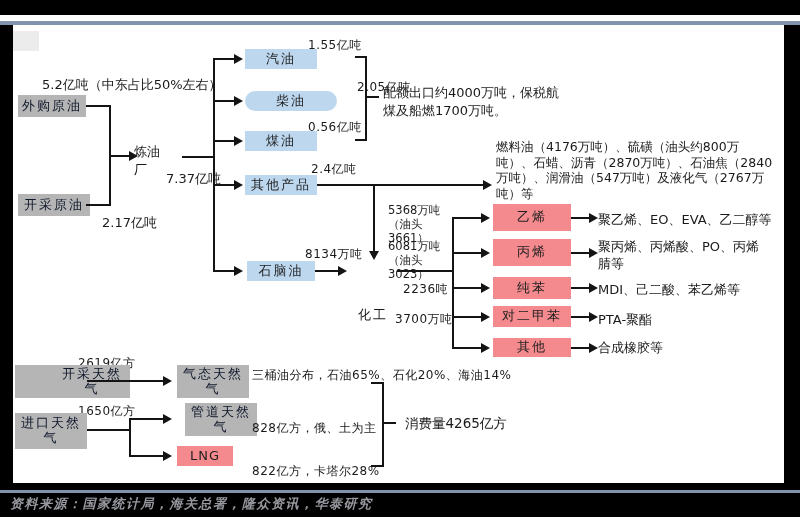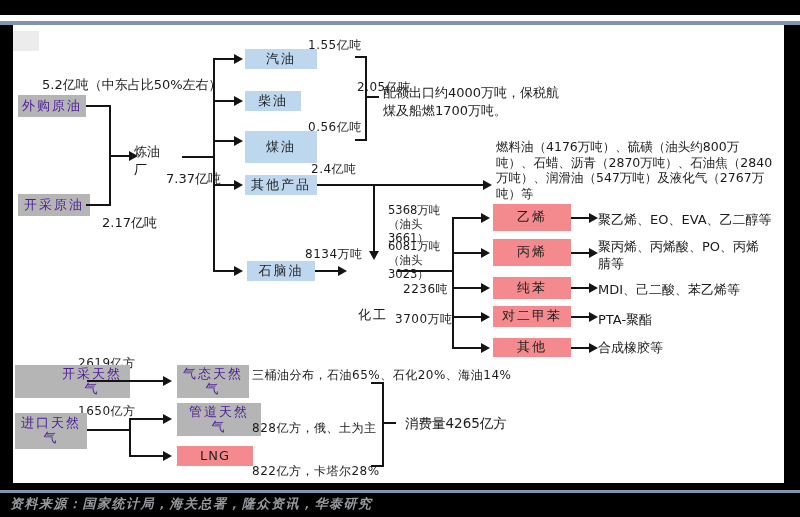--- a/index.html
+++ b/index.html
@@ -7,21 +7,21 @@
          font-family:"DejaVu Sans","Liberation Sans",sans-serif;color:#1a1a1a;}
   
   .blk{position:absolute;background:#000;}
   .blue-rule{position:absolute;background:#8294ad;}
   .artifact{position:absolute;background:#ececec;}
   .source{position:absolute;left:10px;top:495px;color:#97999f;font-style:italic;
           font-size:13px;letter-spacing:1.5px;font-weight:bold;}
   
   .box{position:absolute;display:flex;align-items:center;justify-content:center;
        font-size:13px;letter-spacing:2px;text-align:center;line-height:1.15;}
-  .gray{background:#b5b5b5;color:#4c1d95;}
+  .gray{background:#b5b5b5;color:#0f172a;}
   .blue{background:#bdd7ee;color:#1f1f1f;}
   .pink{background:#f48a8d;color:#1f1f1f;}
   
   .txt{position:absolute;font-size:13px;white-space:nowrap;}
   .num{font-size:12px;letter-spacing:0.5px;}
   .ml{white-space:pre-line;}
   .ctr{text-align:left;white-space:pre-line;}
   
   .hl,.vl{position:absolute;background:#141414;}
   .hl{height:2px;}
@@ -70,23 +70,23 @@
   <i class="hl" style="left:213px;top:140px;width:22px;"></i>
   <i class="ar" style="left:234px;top:136px;"></i>
   <i class="hl" style="left:213px;top:184px;width:22px;"></i>
   <i class="ar" style="left:234px;top:180px;"></i>
   <i class="hl" style="left:213px;top:270px;width:22px;"></i>
   <i class="ar" style="left:234px;top:266px;"></i>
 
   <div class="txt num" style="left:308px;top:37px;">1.55亿吨</div>
   <div class="box blue" style="left:245px;top:49px;width:72px;height:20px;">汽油</div>
   <div class="txt num" style="left:324px;top:79px;margin-left:33px;">2.05亿吨</div>
-  <div class="box blue" style="left:245px;top:91px;width:56px;height:20px;">柴油</div>
+  <div class="box blue" style="left:245px;top:91px;width:92px;height:20px;border-radius:10px;">柴油</div>
   <div class="txt num" style="left:308px;top:119px;">0.56亿吨</div>
-  <div class="box blue" style="left:245px;top:131px;width:72px;height:32px;">煤油</div>
+  <div class="box blue" style="left:245px;top:131px;width:72px;height:20px;">煤油</div>
   <div class="txt num" style="left:311px;top:161px;">2.4亿吨</div>
   <div class="box blue" style="left:245px;top:175px;width:72px;height:20px;">其他产品</div>
   <div class="txt num" style="left:305px;top:246px;">8134万吨</div>
   <div class="box blue" style="left:247px;top:261px;width:68px;height:20px;">石脑油</div>
 
   <i class="vl" style="left:365px;top:56px;height:85px;"></i>
   <i class="hl" style="left:355px;top:56px;width:12px;"></i>
   <i class="hl" style="left:355px;top:139px;width:12px;"></i>
   <i class="hl" style="left:365px;top:96px;width:14px;"></i>
   <div class="txt ctr" style="left:383px;top:84px;width:228px;">配额出口约4000万吨，保税航
@@ -160,23 +160,23 @@
   <i class="ar" style="left:163px;top:376px;"></i>
   <i class="hl" style="left:87px;top:429px;width:44px;"></i>
   <i class="vl" style="left:129px;top:418px;height:39px;"></i>
   <i class="hl" style="left:129px;top:418px;width:35px;"></i>
   <i class="ar" style="left:163px;top:414px;"></i>
   <i class="hl" style="left:129px;top:455px;width:35px;"></i>
   <i class="ar" style="left:163px;top:451px;"></i>
 
   <div class="box gray ml" style="left:177px;top:365px;width:72px;height:33px;">气态天然
 气</div>
-  <div class="box gray ml" style="left:177px;top:403px;width:84px;height:33px;">管道天然
+  <div class="box gray ml" style="left:185px;top:403px;width:72px;height:33px;">管道天然
 气</div>
-  <div class="box pink" style="left:177px;top:446px;width:76px;height:20px;letter-spacing:1px;">LNG</div>
+  <div class="box pink" style="left:177px;top:446px;width:56px;height:20px;letter-spacing:1px;">LNG</div>
 
   <div class="txt num" style="left:252px;top:367px;">三桶油分布，石油65%、石化20%、海油14%</div>
   <div class="txt num" style="left:252px;top:420px;">828亿方，俄、土为主</div>
   <div class="txt num" style="left:252px;top:463px;">822亿方，卡塔尔28%</div>
 
   <i class="vl" style="left:382px;top:382px;height:85px;"></i>
   <i class="hl" style="left:371px;top:382px;width:13px;"></i>
   <i class="hl" style="left:371px;top:465px;width:13px;"></i>
   <i class="hl" style="left:382px;top:422px;width:14px;"></i>
   <div class="txt" style="left:405px;top:415px;font-size:13.5px;">消费量4265亿方</div>

